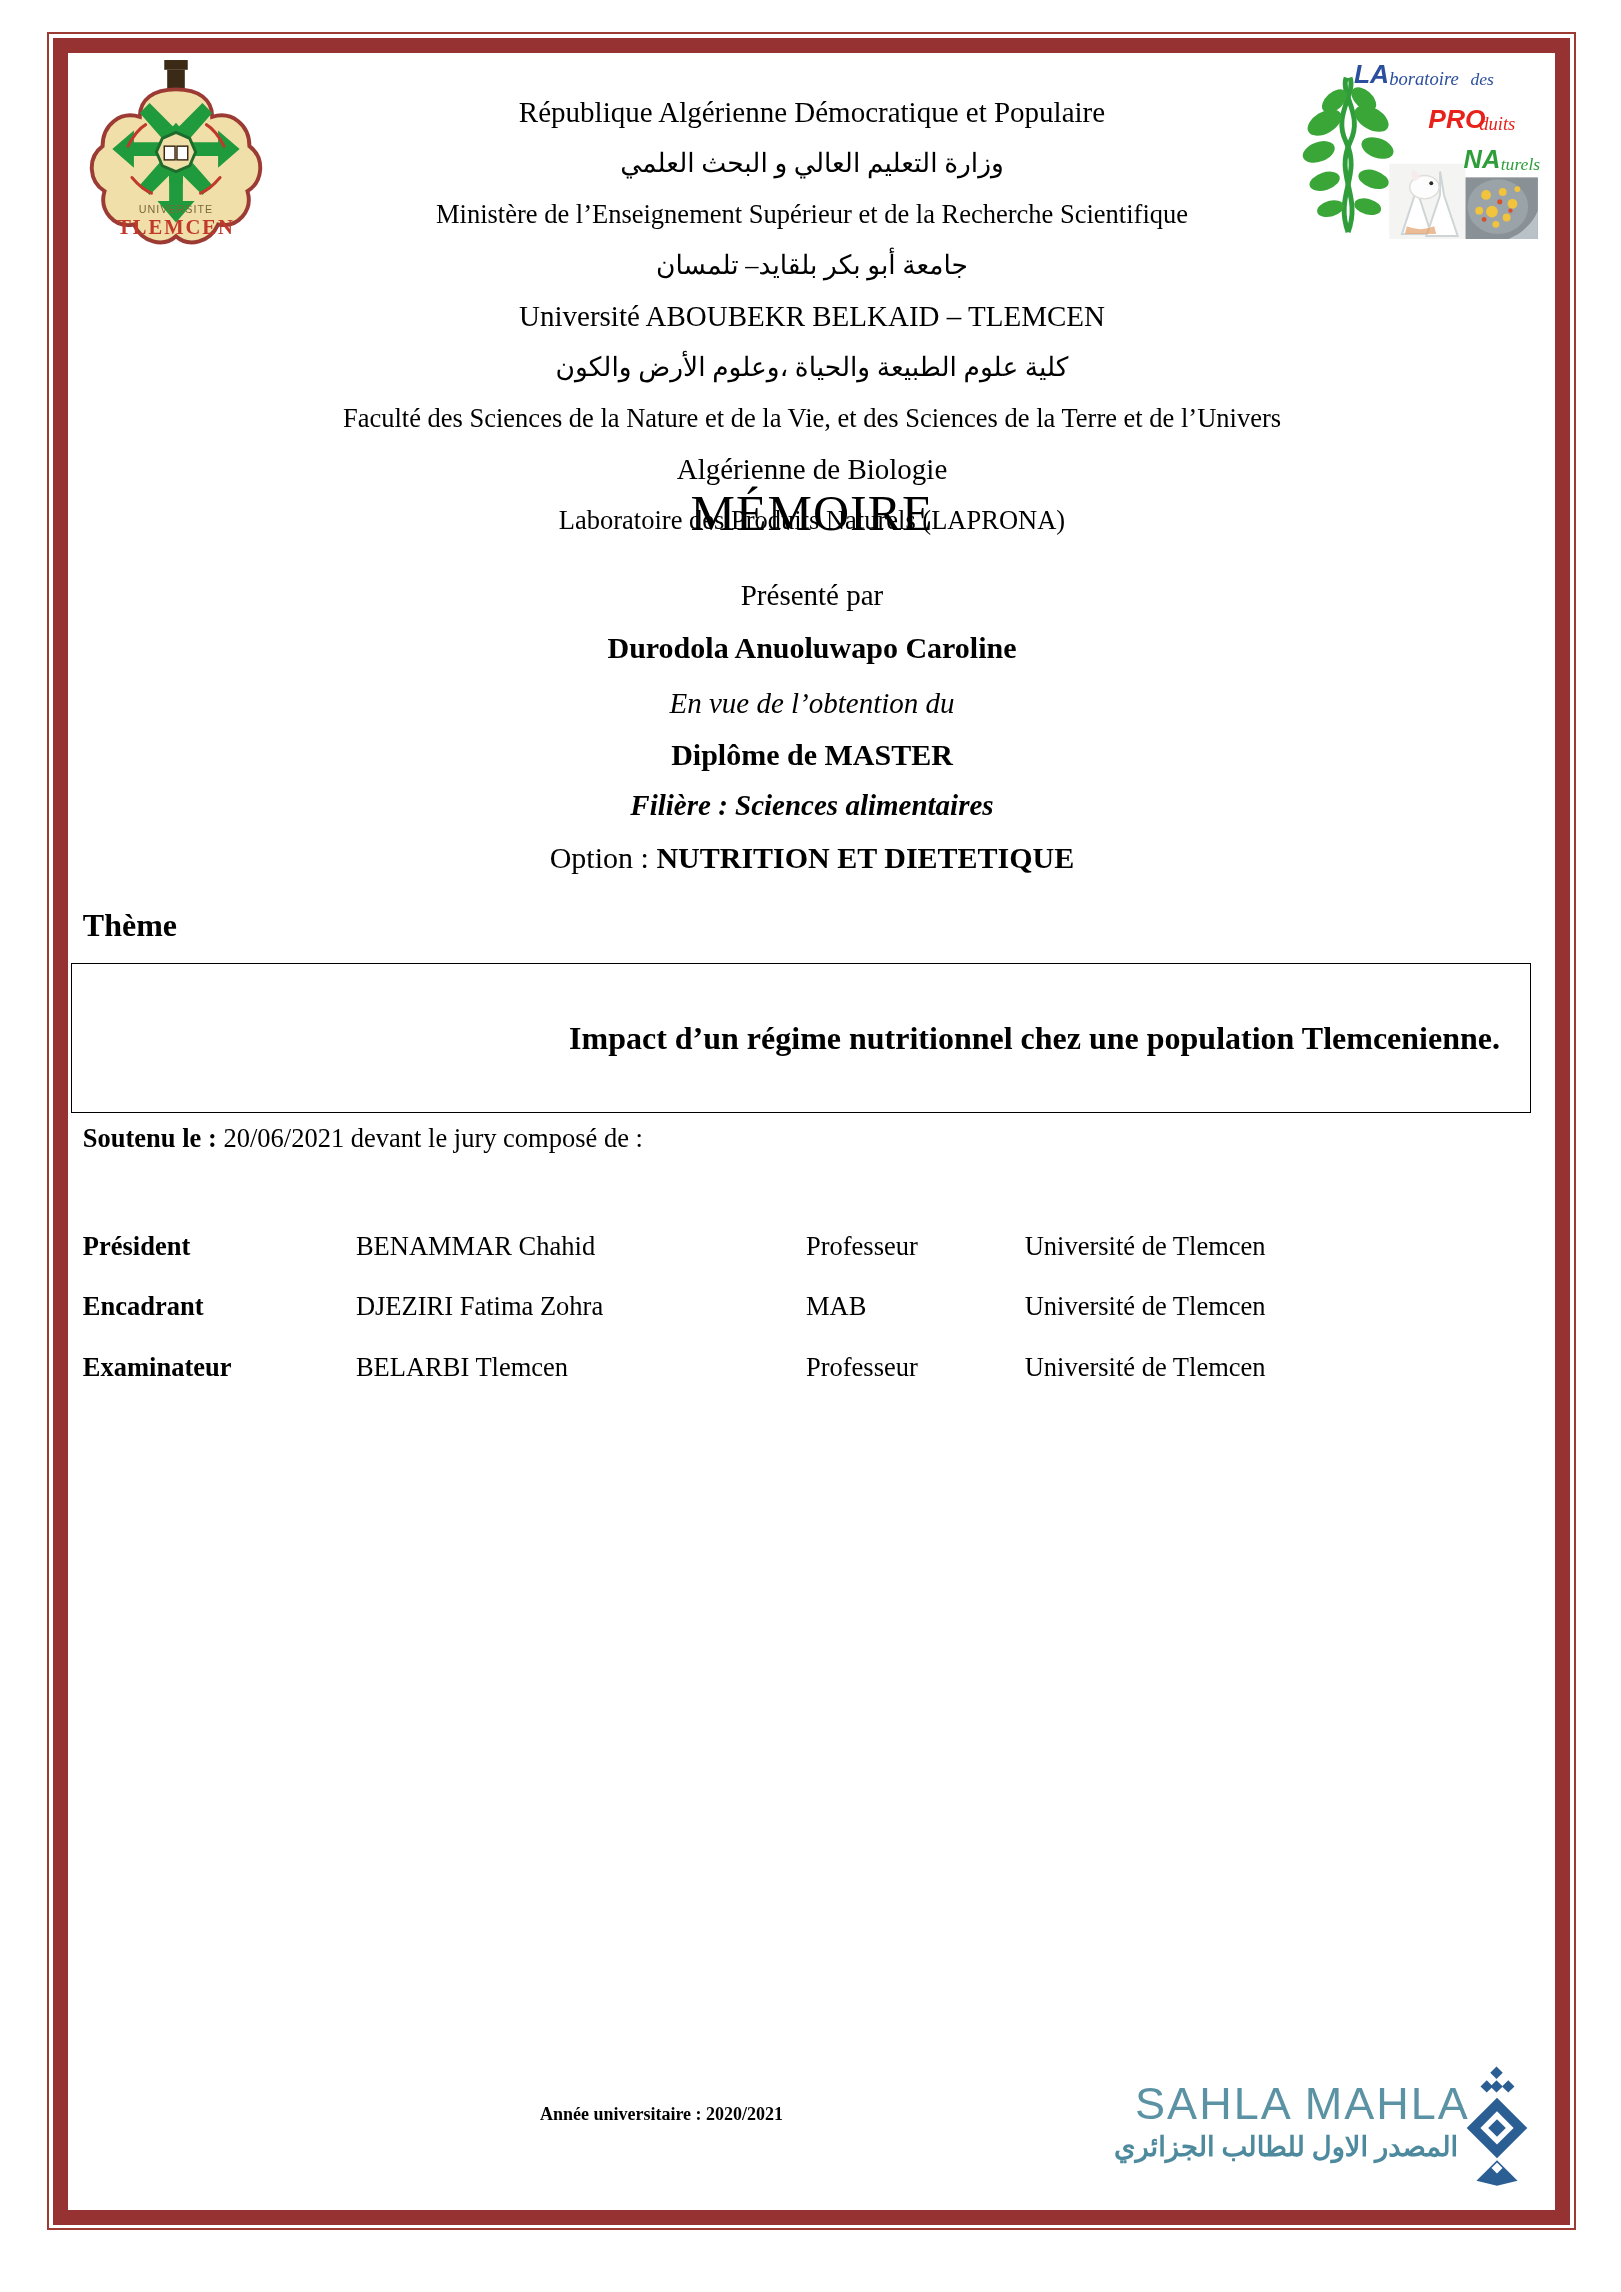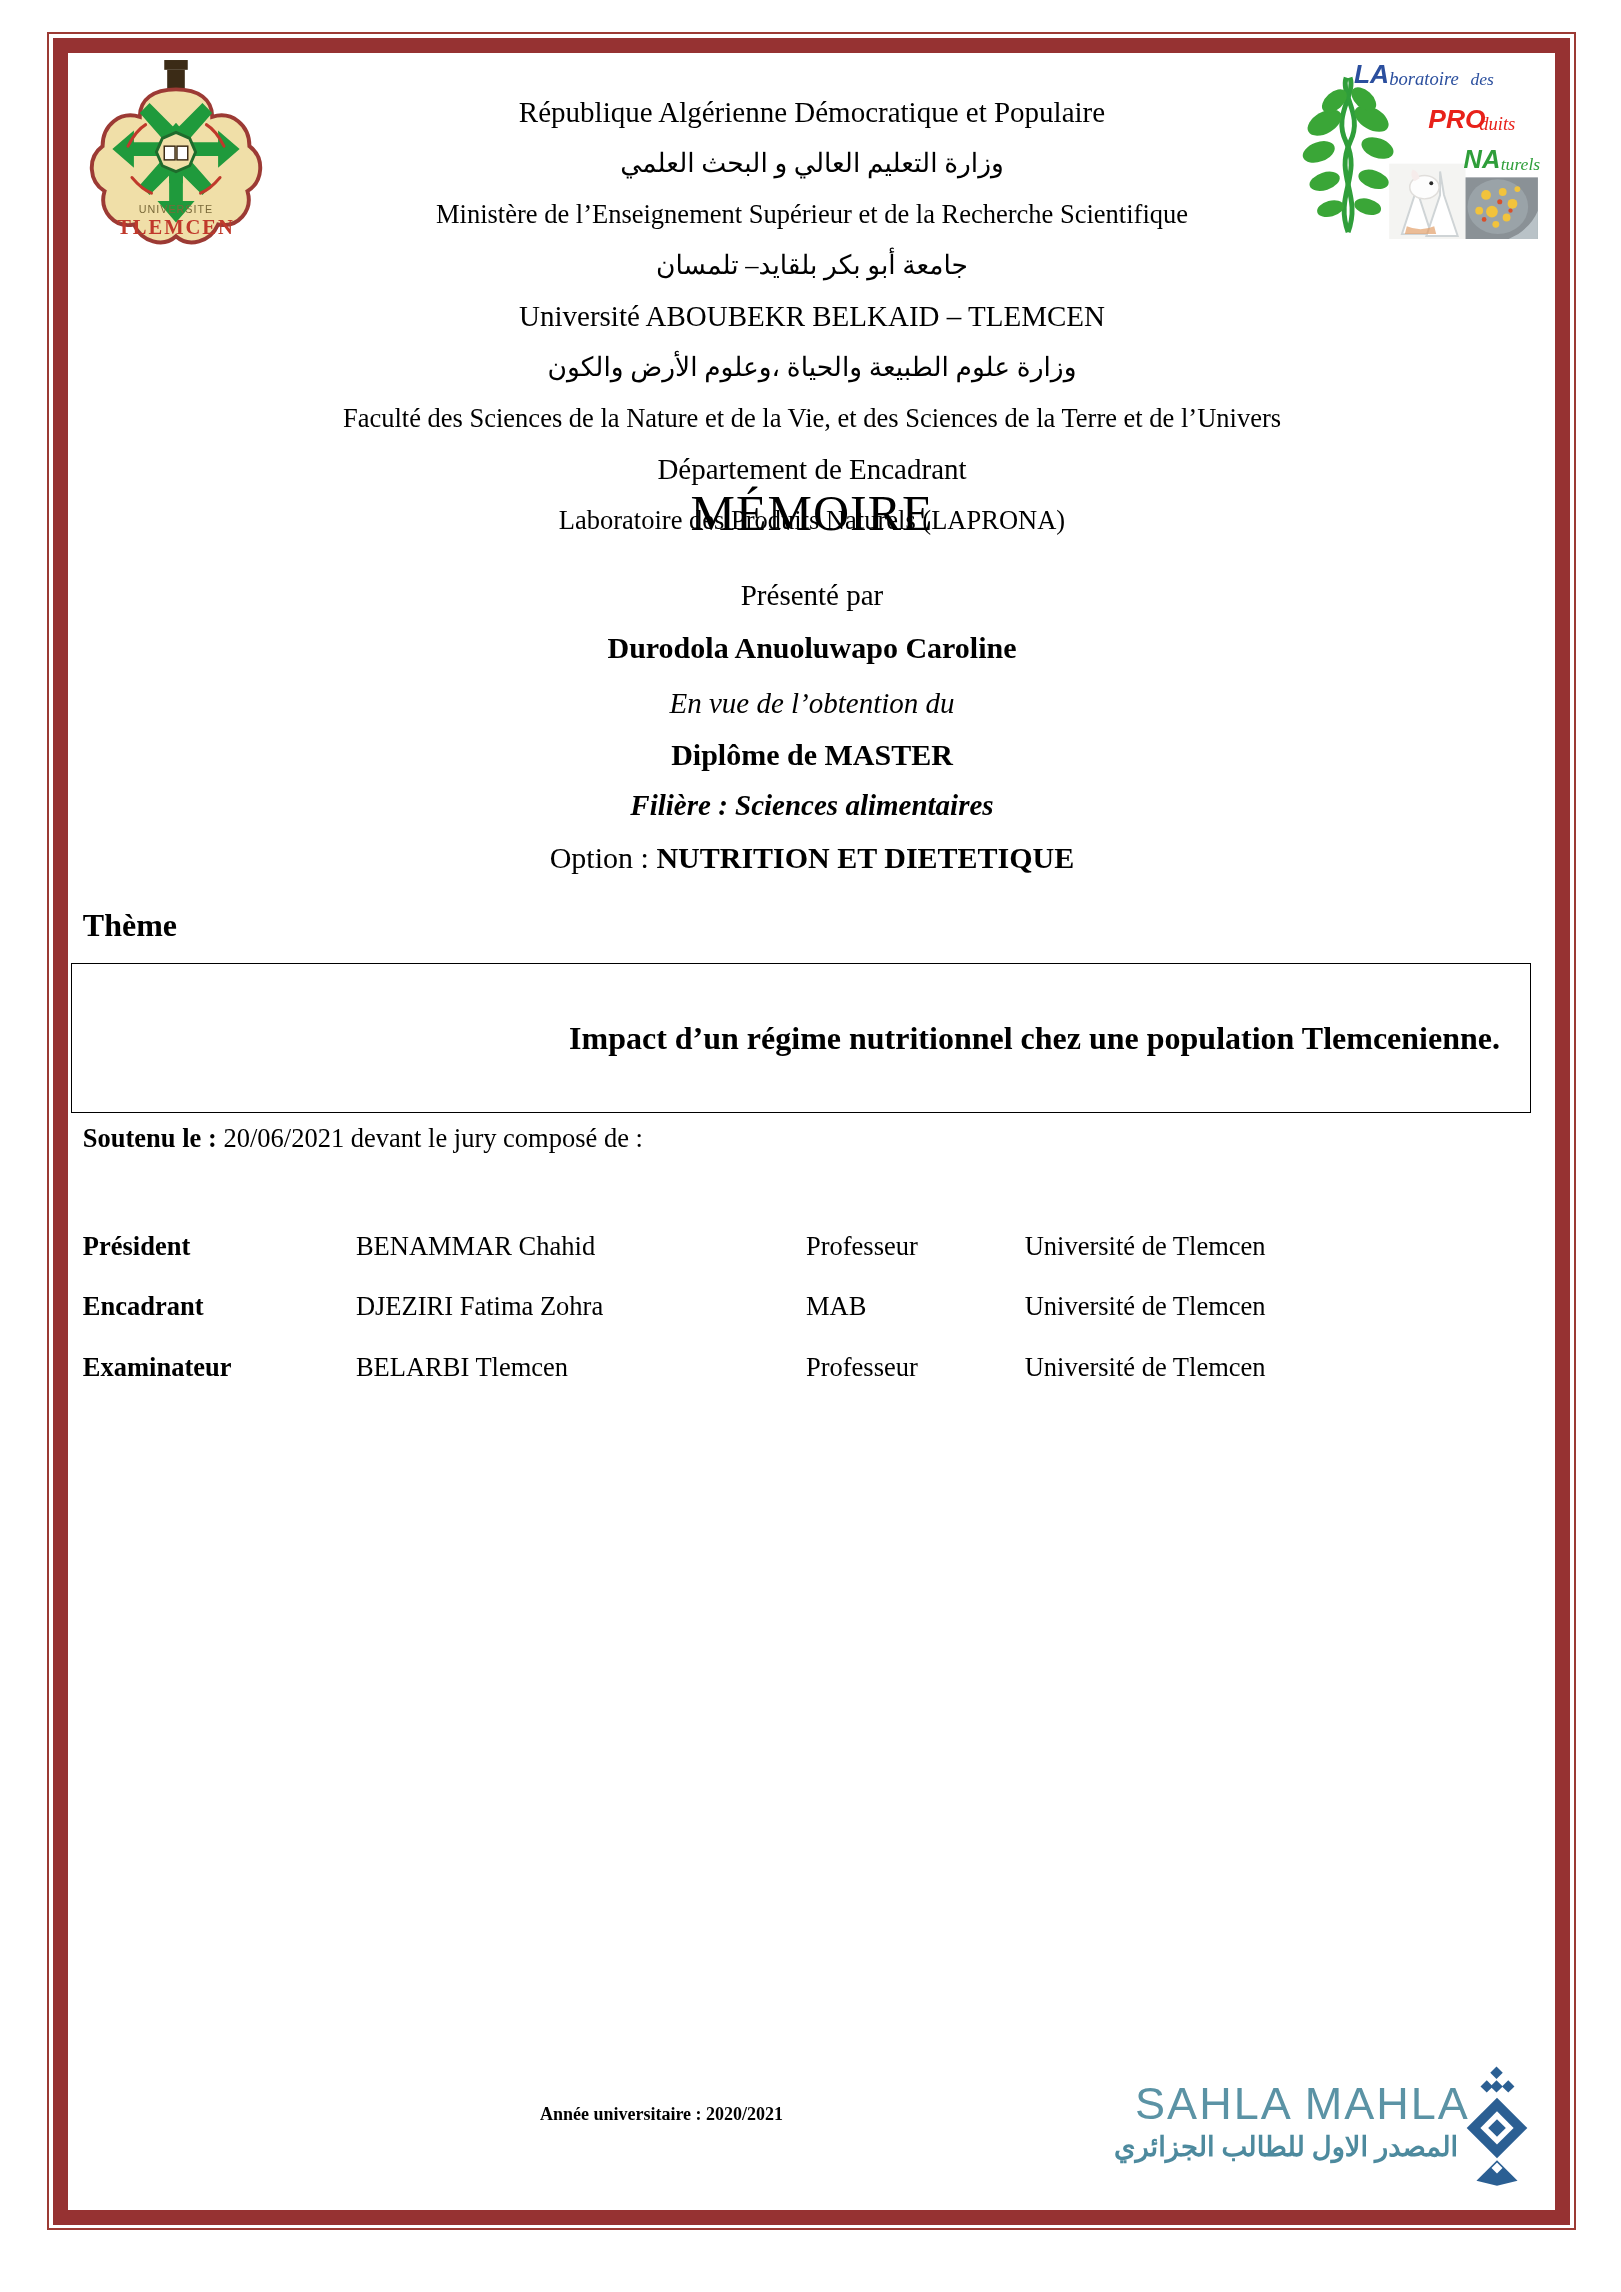--- a/index.html
+++ b/index.html
@@ -402,23 +402,23 @@
         <text x="214" y="114" font-family="Liberation Serif, serif" font-size="18" font-style="italic" fill="#2f9e3a">turels</text>
       </svg>
     </div>
 
     <div class="header-block">
       <div class="hline">République Algérienne Démocratique et Populaire</div>
       <div class="hline ar">وزارة التعليم العالي و البحث العلمي</div>
       <div class="hline small">Ministère de l’Enseignement Supérieur et de la Recherche Scientifique</div>
       <div class="hline ar">جامعة أبو بكر بلقايد– تلمسان</div>
       <div class="hline">Université ABOUBEKR BELKAID – TLEMCEN</div>
-      <div class="hline ar">وزارة علوم الطبيعة والحياة ،وعلوم الأرض والكون</div>
+      <div class="hline ar">كلية علوم الطبيعة والحياة ،وعلوم الأرض والكون</div>
       <div class="hline small">Faculté des Sciences de la Nature et de la Vie, et des Sciences de la Terre et de l’Univers</div>
-      <div class="hline">Département de Encadrant</div>
+      <div class="hline">Algérienne de Biologie</div>
       <div class="hline small">Laboratoire des Produits Naturels (LAPRONA)</div>
     </div>
 
     <div class="memoire">MÉMOIRE</div>
     <div class="presented">Présenté par</div>
     <div class="author">Durodola Anuoluwapo Caroline</div>
     <div class="envue">En vue de l’obtention du</div>
     <div class="diplome">Diplôme de MASTER</div>
     <div class="filiere">Filière : Sciences alimentaires</div>
     <div class="option"><span>Option : </span><b>NUTRITION ET DIETETIQUE</b></div>

